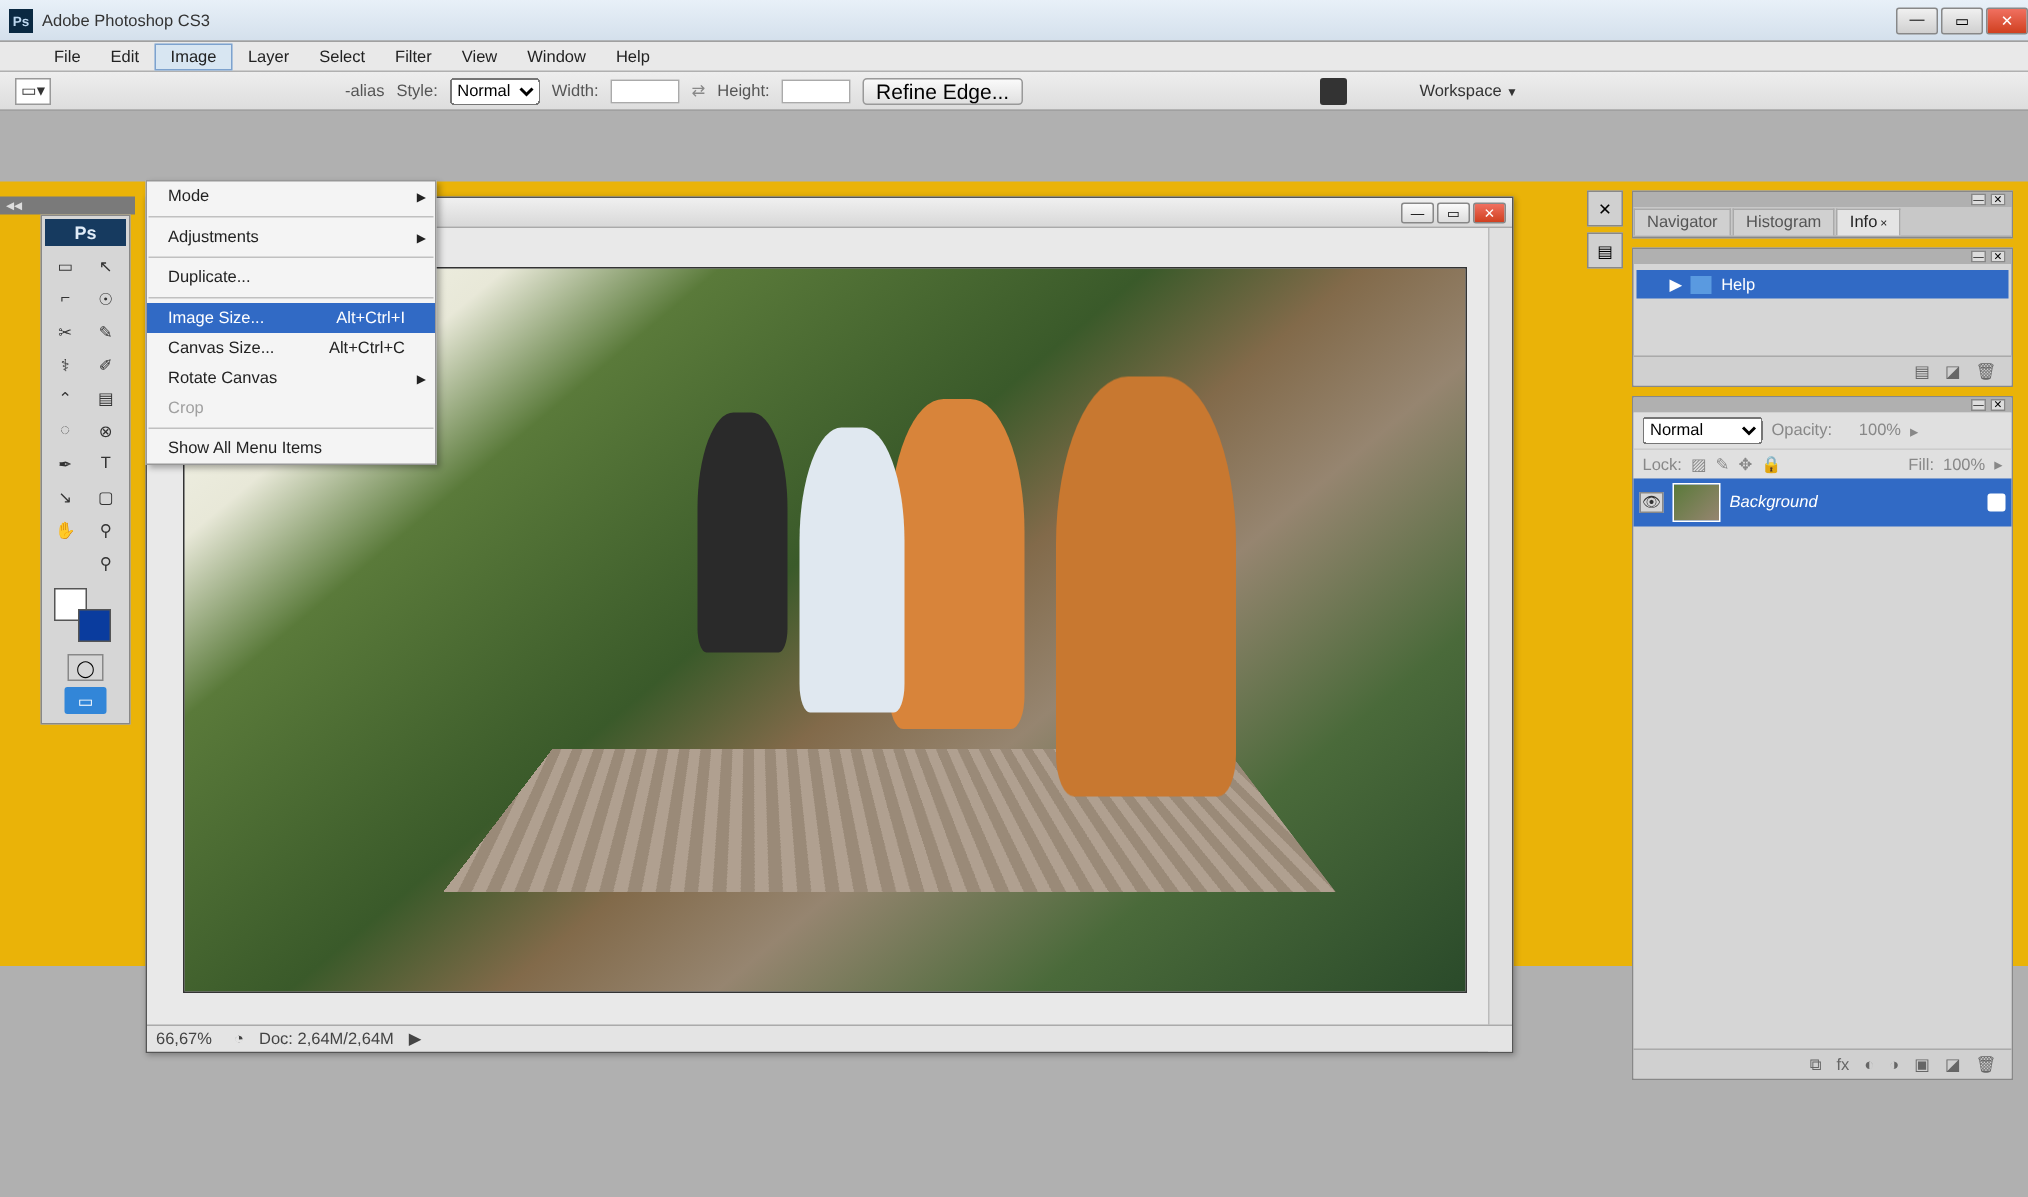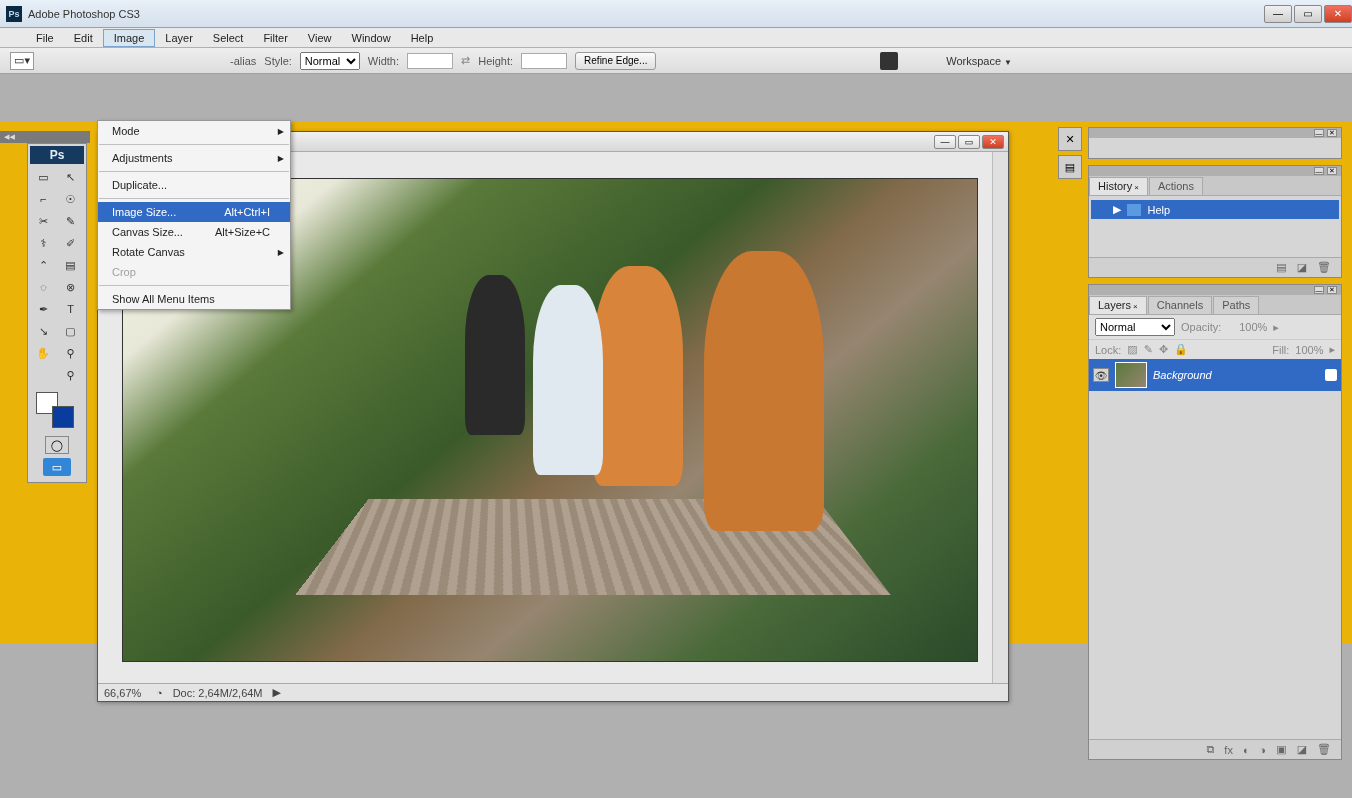--- a/index.html
+++ b/index.html
@@ -17,21 +17,21 @@
 .menubar { height: 20px; background: #e9e9e9; border-bottom: 1px solid #b0b0b0; display: flex; align-items: center; padding-left: 26px; }
 .menubar .menu-item { padding: 2px 10px; color: #222; cursor: default; }
 .menubar .menu-item.active { background: #d8e6f2; border: 1px solid #7da2ce; }
 
 
 .optionsbar { height: 26px; background: linear-gradient(#eee,#ddd); border-bottom: 1px solid #a0a0a0; display: flex; align-items: center; padding-left: 10px; gap: 8px; color: #333; }
 .optionsbar .tool-preset { width: 24px; height: 18px; border: 1px solid #999; background: #fff; display: flex; align-items: center; justify-content: center; }
 .optionsbar .lbl { color: #555; }
 .optionsbar select { height: 18px; font-size: 11px; min-width: 60px; }
 .optionsbar input[type=text] { width: 46px; height: 16px; border: 1px solid #aaa; }
-.optionsbar .refine-btn { height: 18px; padding: 0 8px; background: linear-gradient(#fafafa,#e0e0e0); border: 1px solid #999; border-radius: 3px; font-size: 10px; }
+.optionsbar .refine-btn { height: 18px; padding: 0 8px; background: linear-gradient(#fafafa,#e0e0e0); border: 1px solid #999; border-radius: 3px; font-size: 14px; }
 .optionsbar .workspace { margin-left: auto; margin-right: 340px; display: flex; align-items: center; gap: 14px; }
 .optionsbar .br-icon { width: 18px; height: 18px; background: #333; border-radius: 2px; }
 .optionsbar .tri-down::after { content: "▼"; font-size: 8px; margin-left: 3px; }
 
 
 .workspace-area { position: relative; height: 523px; background: #eab308; margin-top: 47px; }
 
 
 .tools-col { position: absolute; left: 0; top: 10px; width: 90px; }
 .tools-handle { height: 12px; background: #7a7a7a; display: flex; align-items: center; gap: 2px; padding-left: 4px; }
@@ -155,21 +155,21 @@
       <div class="dd-item">
         <span>Duplicate...</span>
       </div>
       <div class="dd-sep"></div>
       <div class="dd-item highlighted">
         <span>Image Size...</span>
         <span class="shortcut">Alt+Ctrl+I</span>
       </div>
       <div class="dd-item">
         <span>Canvas Size...</span>
-        <span class="shortcut">Alt+Size+C</span>
+        <span class="shortcut">Alt+Ctrl+C</span>
       </div>
       <div class="dd-item has-sub">
         <span>Rotate Canvas</span>
       </div>
       <div class="dd-item disabled">
         <span>Crop</span>
       </div>
       <div class="dd-sep"></div>
       <div class="dd-item">
         <span>Show All Menu Items</span>
@@ -260,56 +260,52 @@
     <div class="stub-icon">▤</div>
   </div>
 
   <div class="right-col">
 
     <div class="panel" style="height:32px">
       <div class="panel-handle">
         <span class="pc">—</span>
         <span class="pc">✕</span>
       </div>
+      <div class="panel-tabs" id="nav-tabs">
+          <div class="ptab">Navigator</div>
+          <div class="ptab">Histogram</div>
+          <div class="ptab active">Info<span class="x">×</span></div>
+        </div>
     </div>
 
     <div class="panel">
       <div class="panel-handle">
         <span class="pc">—</span>
         <span class="pc">✕</span>
       </div>
-      <div class="panel-tabs" id="hist-tabs">
-          <div class="ptab active">History<span class="x">×</span></div>
-          <div class="ptab">Actions</div>
-        </div>
       <div class="history-body">
         <div class="history-step">
           <span>▶</span>
           <div class="step-icon"></div>
           <span>Help</span>
         </div>
         <div style="height:36px"></div>
       </div>
       <div class="panel-footer">
         <span>▤</span>
         <span>◪</span>
         <span>🗑</span>
       </div>
     </div>
 
     <div class="panel">
       <div class="panel-handle">
         <span class="pc">—</span>
         <span class="pc">✕</span>
       </div>
-      <div class="panel-tabs" id="layer-tabs">
-          <div class="ptab active">Layers<span class="x">×</span></div>
-          <div class="ptab">Channels</div>
-          <div class="ptab">Paths</div>
-        </div>
       <div class="layers-opts">
         <select><option>Normal</option></select>
         <span>Opacity:</span>
         <span class="val">100%</span>
         <span>▸</span>
       </div>
       <div class="layers-lock">
         <span>Lock:</span>
         <span>▨</span>
         <span>✎</span>

